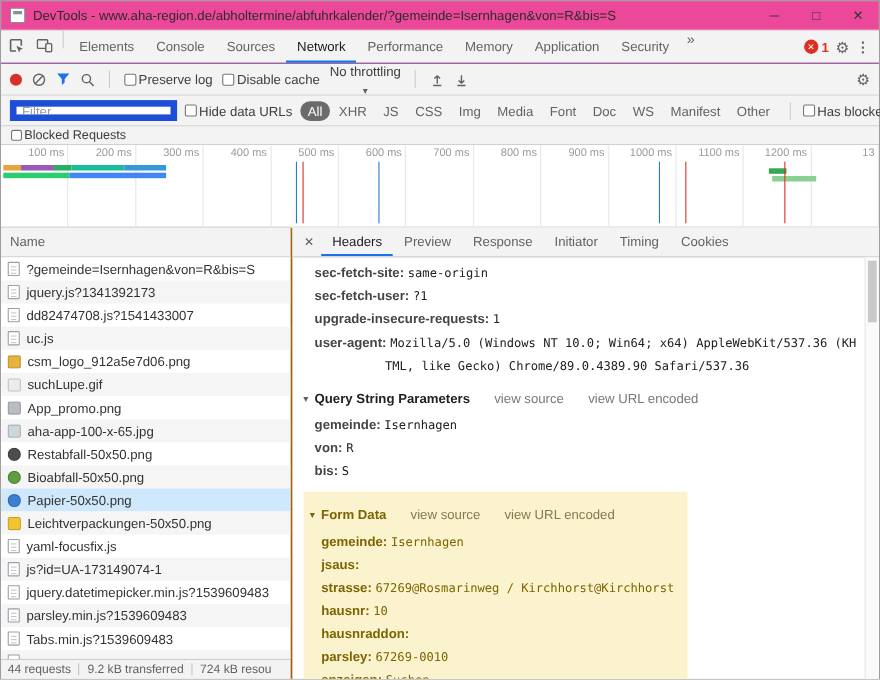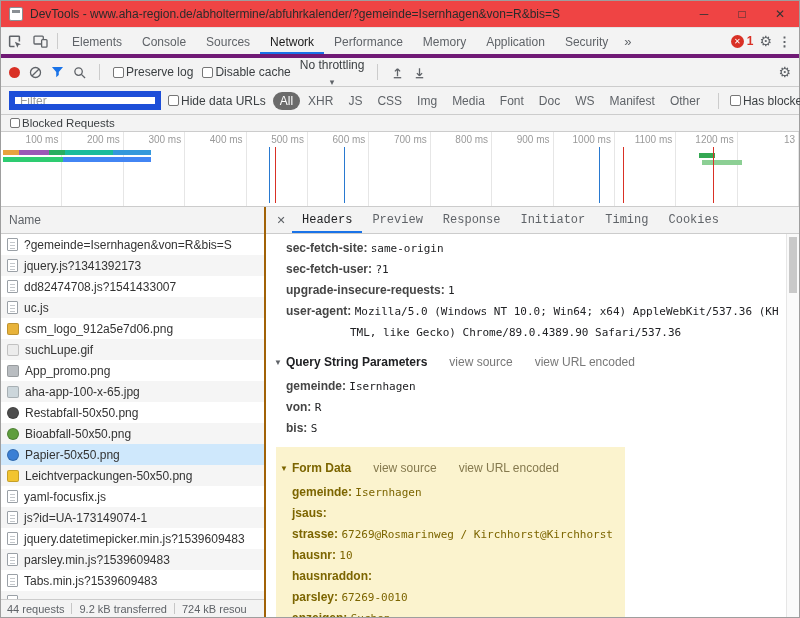--- a/index.html
+++ b/index.html
@@ -2,29 +2,29 @@
 <html style="--accent: #1a73e8; --record-red: #d93025; --selected-row: #cfe8fc; --form-highlight: #fbf3ce; --form-text: #7c6500;"><head>
 <meta charset="utf-8">
 <style>
   * { box-sizing: border-box; margin: 0; padding: 0; }
   html,body { width:800px; height:618px; overflow:hidden; }
   body { font-family:"Liberation Sans", sans-serif; font-size:12px; color:#202124; background:#fff; }
 
   .win { width:800px; height:618px; border:1px solid #9e9e9e; display:flex; flex-direction:column; background:#fff; }
 
   
-  .titlebar { height:27px; flex:0 0 27px; display:flex; align-items:center; background:#ef4444; border-bottom:1px solid #e3e3e3; padding-left:8px; }
+  .titlebar { height:27px; flex:0 0 27px; display:flex; align-items:center; background:#ec4899; border-bottom:1px solid #e3e3e3; padding-left:8px; }
   .devtools-icon { width:14px; height:14px; border:1px solid #8a8f94; border-radius:2px; background:#fff; position:relative; flex:0 0 auto; }
   .devtools-icon::after { content:""; position:absolute; left:2px; top:2px; width:8px; height:3px; background:#8a8f94; }
   .title-text { margin-left:7px; flex:1; white-space:nowrap; overflow:hidden; color:#2b2b2b; }
   .win-controls { display:flex; flex:0 0 auto; }
   .win-btn { width:38px; height:26px; line-height:26px; text-align:center; color:#333; font-size:12px; }
 
   
-  .tabbar { height:30px; flex:0 0 30px; background:#f3f3f3; border-bottom:4px solid #701a75; display:flex; align-items:center; }
+  .tabbar { height:30px; flex:0 0 30px; background:#f3f3f3; border-bottom:1px solid #701a75; display:flex; }
   .icon-btn { width:26px; height:26px; display:flex; align-items:center; justify-content:center; }
   .sep { width:1px; height:16px; background:#ccc; margin:0 4px; flex:0 0 auto; }
   .ptabs { display:flex; height:100%; }
   .ptab { padding:0 10px; line-height:29px; color:#5f6368; white-space:nowrap; }
   .ptab.selected { color:#1a1a1a; box-shadow:inset 0 -2px 0 var(--accent,#1a73e8); }
   .more-tabs { color:#5f6368; padding:0 6px; font-size:13px; }
   .tb-right { margin-left:auto; display:flex; align-items:center; gap:6px; padding-right:8px; }
   .err-badge { display:flex; align-items:center; gap:3px; color:var(--record-red,#d93025); font-weight:bold; }
   .err-circle { width:13px; height:13px; border-radius:50%; background:var(--record-red,#d93025); color:#fff; font-size:8px; line-height:13px; text-align:center; font-weight:normal; }
   .glyph { color:#5f6368; font-size:14px; line-height:1; }
@@ -75,21 +75,21 @@
   .ic-img-circle .thumb { border-radius:50%; }
 
   
   .statusbar { height:18px; flex:0 0 18px; background:#f3f3f3; border-top:1px solid #ccc; display:flex; align-items:center; font-size:11px; color:#5f6368; padding-left:6px; white-space:nowrap; overflow:hidden; }
   .status-sep { width:1px; height:11px; background:#c6c6c6; margin:0 7px; flex:0 0 auto; }
 
   
   .details { flex:1; display:flex; flex-direction:column; position:relative; min-width:0; background:#fff; }
   .dtabs { height:27px; flex:0 0 27px; background:#f3f3f3; border-bottom:1px solid #ccc; display:flex; align-items:center; padding-left:4px; }
   .dclose { width:22px; text-align:center; color:#5f6368; font-size:11px; flex:0 0 auto; }
-  .dtab { padding:0 10px; line-height:26px; height:100%; color:#5f6368; white-space:nowrap;font-family:Liberation Mono, monospace; }
+  .dtab { padding:0 10px; line-height:26px; height:100%; color:#5f6368; white-space:nowrap; }
   .dtab.selected { color:#202124; box-shadow:inset 0 -2px 0 var(--accent,#1a73e8); }
   .dcontent { flex:1; overflow:hidden; padding:4px 20px 0 8px; }
   .kv { margin-left:12px; line-height:21px; padding-left:64px; text-indent:-64px; }
   .k { font-weight:bold; color:#454545; }
   .k::after { content:": "; white-space:pre; }
   .v { font-family:"DejaVu Sans Mono", monospace; font-size:11px; color:#202124; word-break:break-all; }
   .section-head { margin:9px 0 3px; line-height:21px; }
   .tri { font-size:8px; color:#5f6368; margin-right:4px; vertical-align:1px; }
   .sec-title { font-weight:bold; color:#202124; }
   .link { color:#787878; margin-left:22px; }

